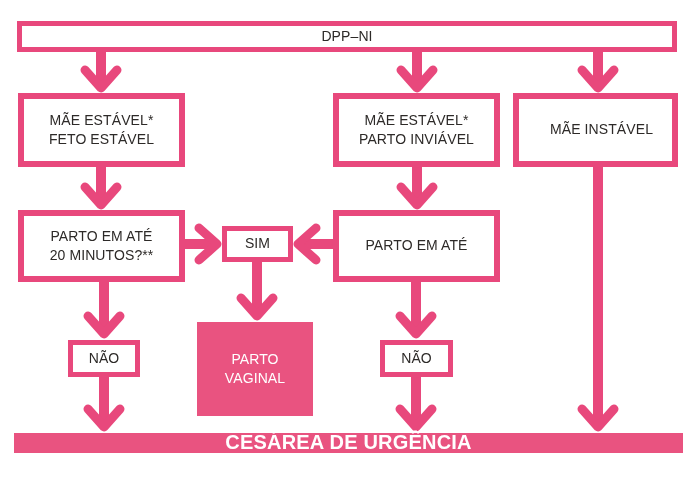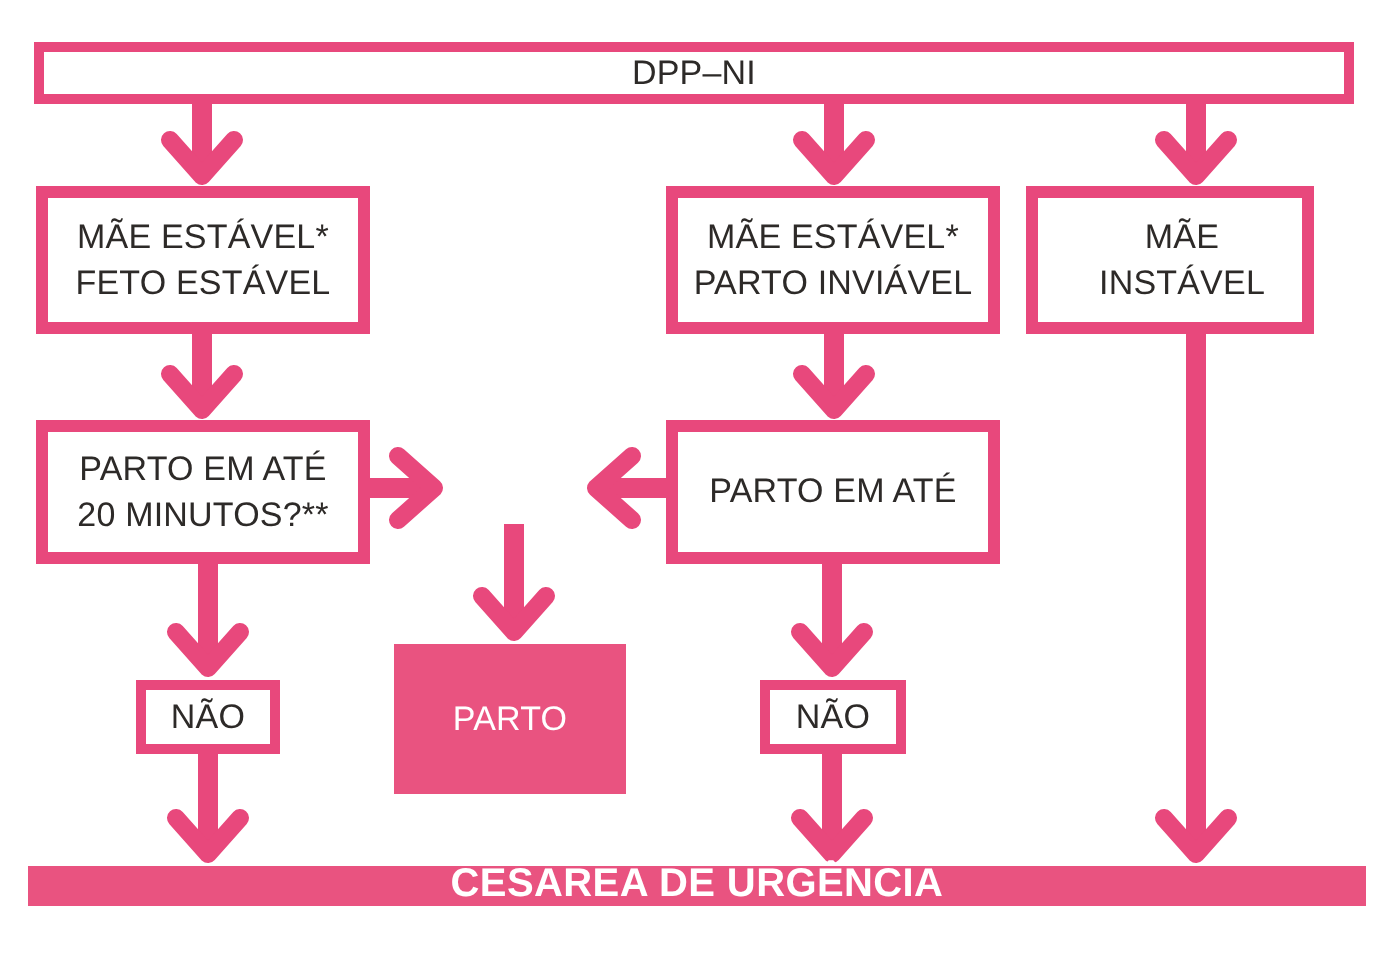--- a/index.html
+++ b/index.html
@@ -21,39 +21,39 @@
   }
   .node{
     position:absolute;
     box-sizing:border-box;
     background:#ffffff;
     border:6px solid var(--pink);
     color:var(--ink);
     display:flex;flex-direction:column;
     align-items:center;justify-content:center;
     text-align:center;
-    font-size:17px;line-height:1.38;
+    font-size:14px;line-height:1.38;
     z-index:1;
     letter-spacing:0.1px;
   }
   .node.thin{border-width:5px;}
   .node.filled{
     background:var(--pink-fill);
     border:none;
     color:#ffffff;
   }
   .root-box{left:17px;top:21px;width:660px;height:31px;}
   .box-stable-viable{left:18px;top:93px;width:167px;height:74px;}
   .box-stable-inviable{left:333px;top:93px;width:167px;height:74px;}
-  .box-unstable{left:513px;top:93px;width:144px;height:74px;padding-left:12px;}
+  .box-unstable{left:513px;top:93px;width:165px;height:74px;padding-left:12px;}
   .box-d20{left:18px;top:210px;width:167px;height:72px;}
   .box-sim{left:222px;top:226px;width:71px;height:36px;}
   .box-d6{left:333px;top:210px;width:167px;height:72px;}
   .box-nao-left{left:68px;top:340px;width:72px;height:37px;}
-  .box-vaginal{left:197px;top:322px;width:116px;height:75px;}
+  .box-vaginal{left:197px;top:322px;width:116px;height:94px;}
   .box-nao-right{left:380px;top:340px;width:73px;height:37px;}
   .bottom-bar{
     left:14px;top:433px;width:669px;height:20px;
     font-weight:bold;font-size:20px;letter-spacing:0.2px;
   }
 </style>
 </head>
 <body>
 
 <div class="stage">
@@ -97,31 +97,35 @@
 
   <div class="node box-unstable">
     <span>MÃE INSTÁVEL</span>
   </div>
 
   <div class="node box-d20">
     <span>PARTO EM ATÉ</span>
     <span>20 MINUTOS?**</span>
   </div>
 
+  <div class="node thin box-sim">
+    <span>SIM</span>
+  </div>
 
   <div class="node box-d6">
     <span>PARTO EM ATÉ</span>
   </div>
 
   <div class="node thin box-nao-left">
     <span>NÃO</span>
   </div>
 
   <div class="node filled box-vaginal">
     <span>PARTO</span>
+    <span>VAGINAL</span>
   </div>
 
   <div class="node thin box-nao-right">
     <span>NÃO</span>
   </div>
 
   <div class="node filled bottom-bar">
     <span>CESÁREA DE URGÊNCIA</span>
   </div>
 

